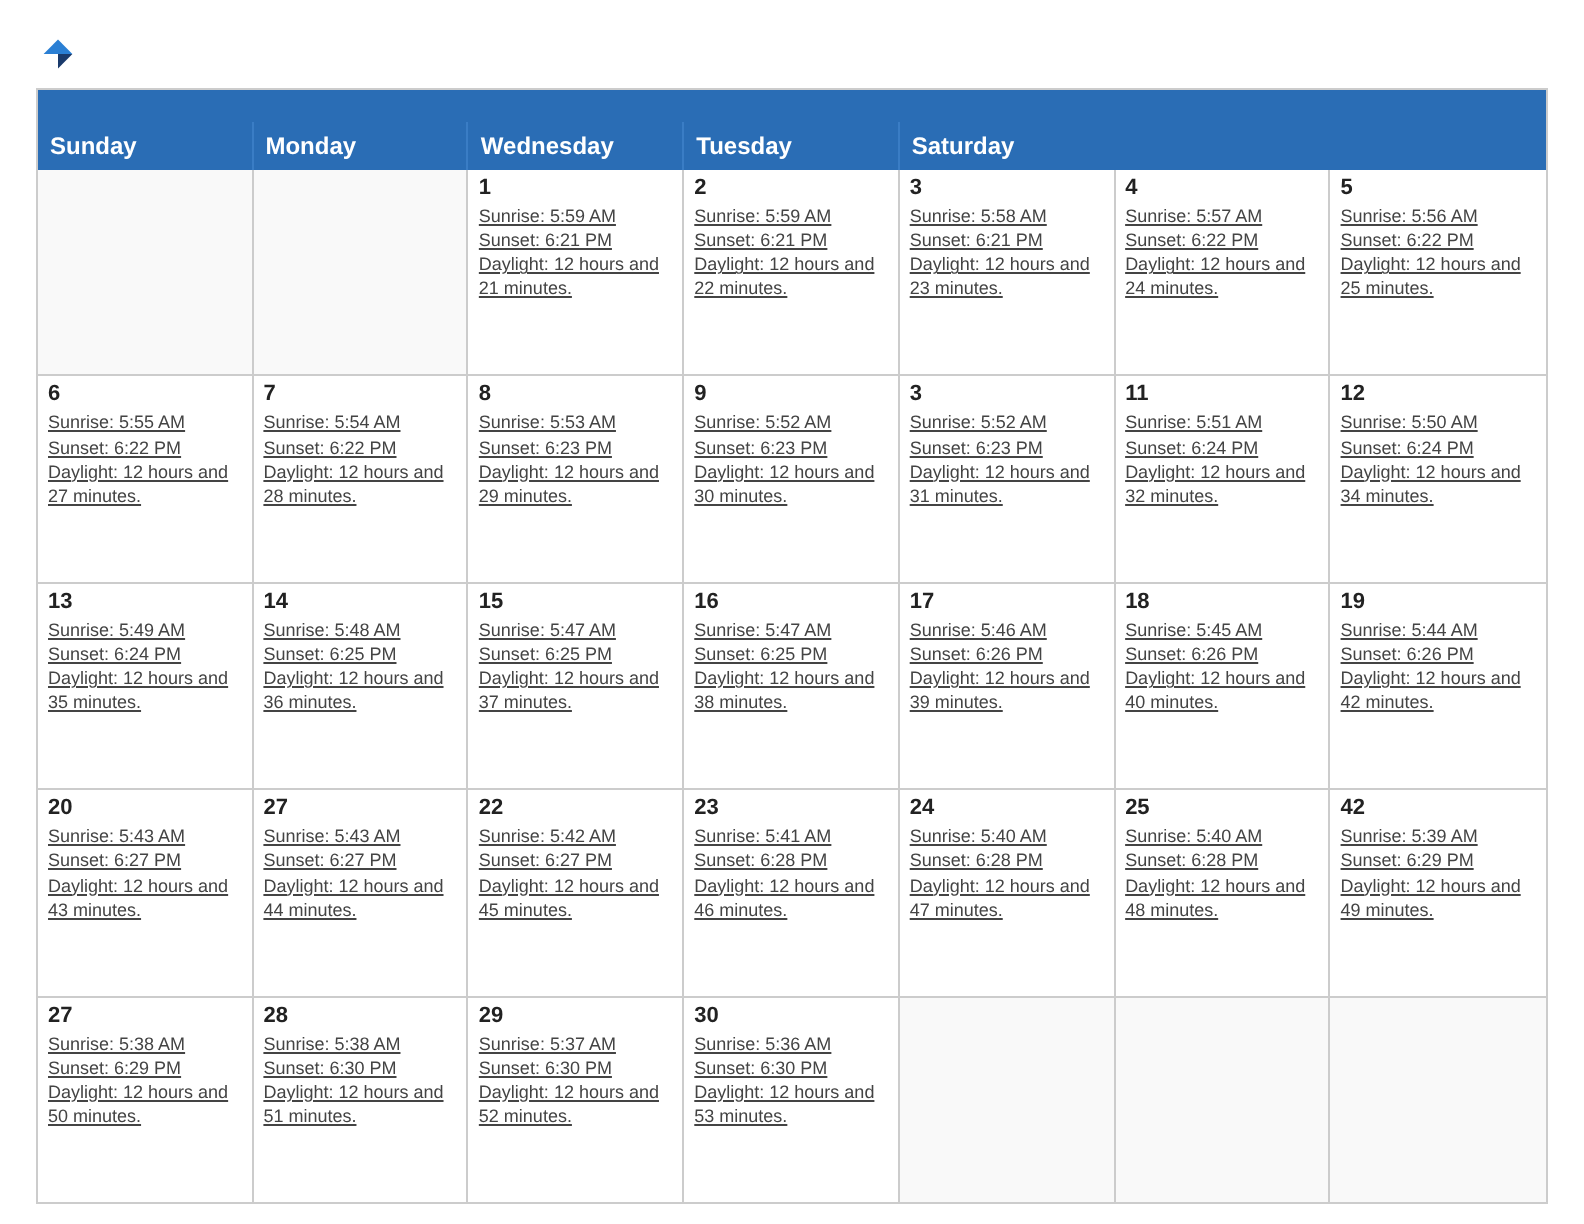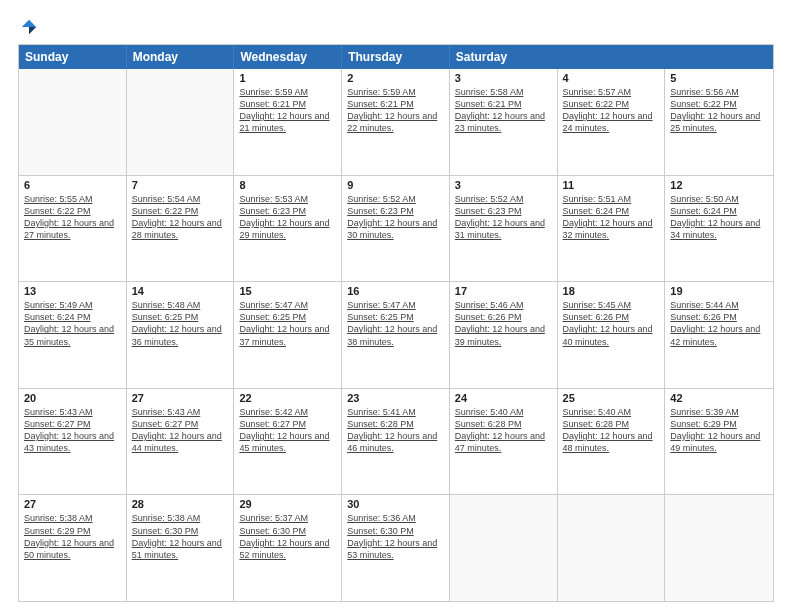--- a/index.html
+++ b/index.html
@@ -72,20 +72,21 @@
       grid-template-columns: repeat(7, 1fr);
       background: #2a6db5;
     }
     .cal-header-cell {
       color: #fff;
       font-weight: bold;
       font-size: 12px;
       padding: 5px 6px;
       text-align: left;
       border-right: 1px solid #3a7dc5;
+      margin-top: 16px;
     }
     .cal-header-cell:last-child {
       border-right: none;
     }
     .cal-body {
       flex: 1;
       display: flex;
       flex-direction: column;
     }
     .cal-row {
@@ -143,21 +144,21 @@
       <div class="month-title"></div>
       <div class="location-title"></div>
     </div>
   </div>
 
   <div class="calendar">
     <div class="cal-header">
     <div class="cal-header-cell">Sunday</div>
         <div class="cal-header-cell">Monday</div>
         <div class="cal-header-cell">Wednesday</div>
-        <div class="cal-header-cell">Thursday</div>
+        <div class="cal-header-cell">Tuesday</div>
         <div class="cal-header-cell">Saturday</div>
       </div>
     <div class="cal-body">
     <div class="cal-row">
           <div class="cal-cell empty"></div>
           <div class="cal-cell empty"></div>
           <div class="cal-cell">
             <div class="day-num">1</div>
             <div class="day-detail">Sunrise: 5:59 AM<br>Sunset: 6:21 PM<br>Daylight: 12 hours and 21 minutes.</div>
           </div>

